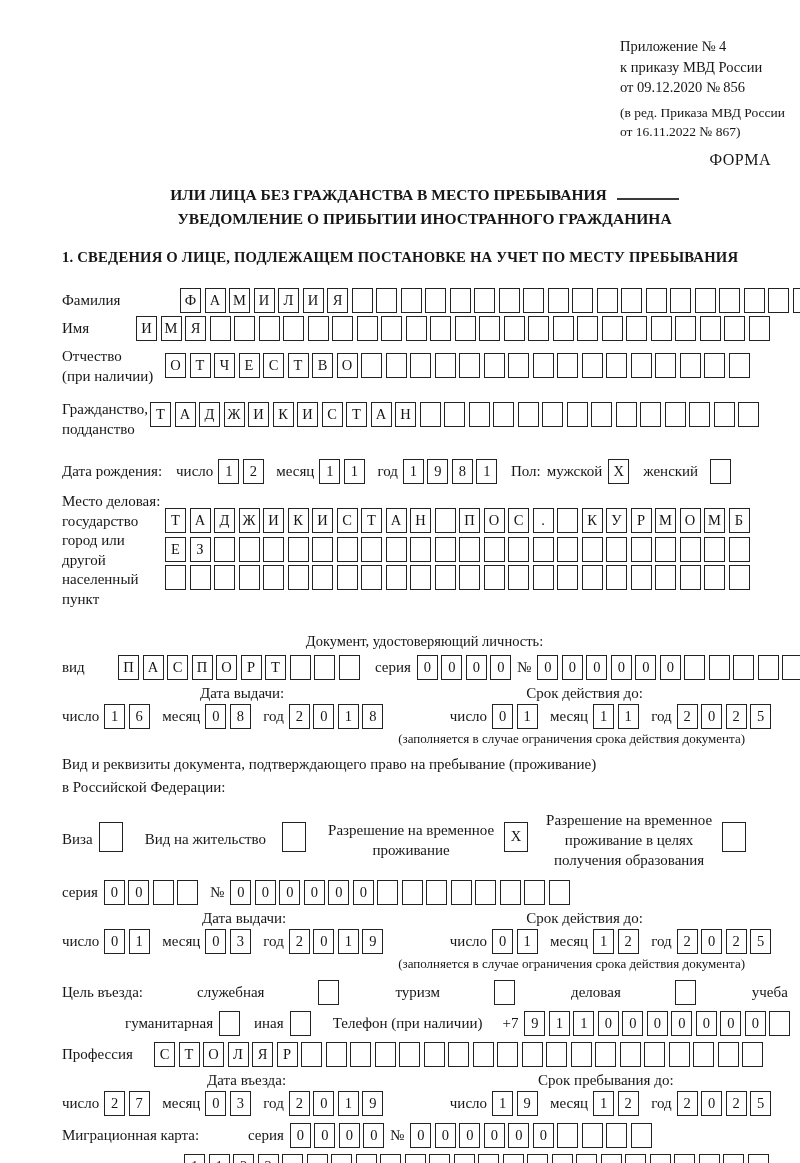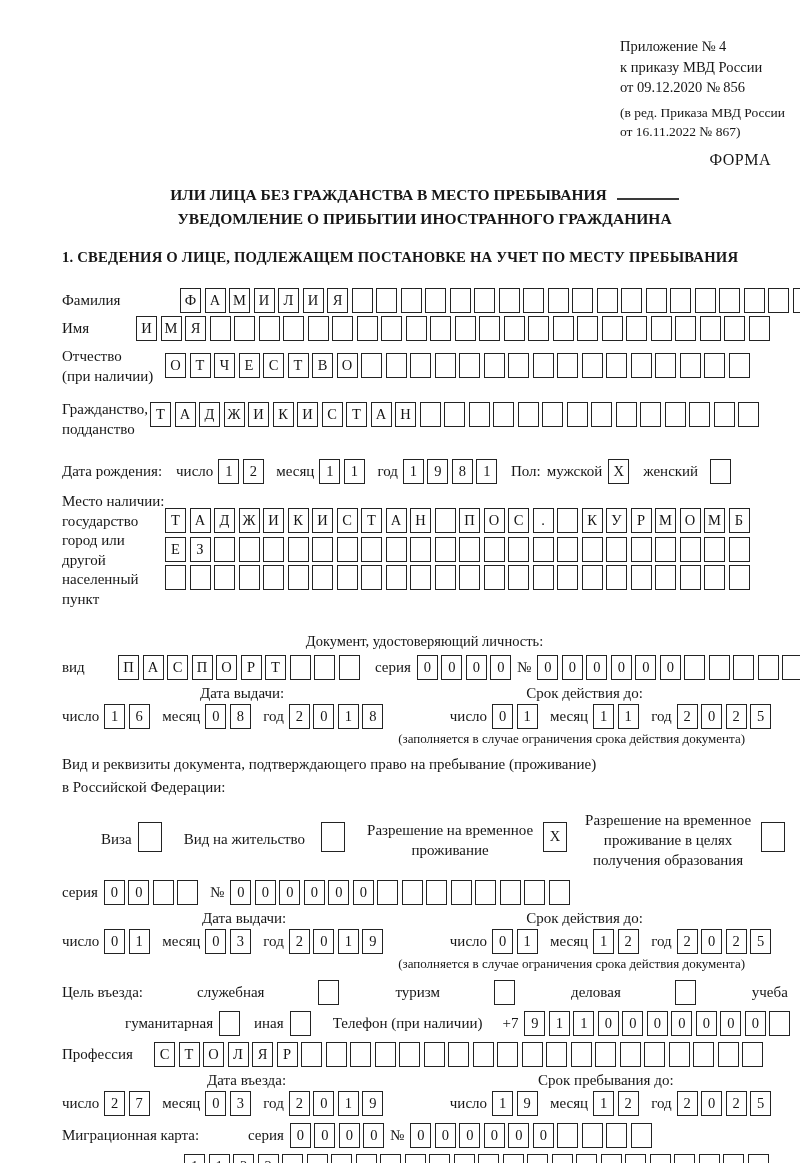--- a/index.html
+++ b/index.html
@@ -234,21 +234,21 @@
     </span>
     <span class="lbl ml10">Пол:</span>
     <span class="lbl">мужской</span>
     <span class="checkbox">X</span>
     <span class="lbl ml14">женский</span>
     <span class="checkbox ml6"></span>
   </div>
 
   <div class="row top mt5">
     <span class="lblcol w103">
-      <span style="margin-top:3px;">Место наличии:</span>
+      <span style="margin-top:3px;">Место деловая:</span>
       <span>государство</span>
       <span>город или другой</span>
       <span>населенный пункт</span>
     </span>
     <span class="stack">
       <span class="boxes">
           <span class="cell">Т</span>
           <span class="cell">А</span>
           <span class="cell">Д</span>
           <span class="cell">Ж</span>
@@ -414,21 +414,21 @@
     </div>
     <div class="note-right">(заполняется в случае ограничения срока действия документа)</div>
   </div>
 
   <div class="intro">
     <div>Вид и реквизиты документа, подтверждающего право на пребывание (проживание)</div>
     <div>в Российской Федерации:</div>
   </div>
 
   <div class="row top" style="margin-top:4px;">
-    <span class="lbl" style="margin-top:6px;margin-left:39px;">Виза</span>
+    <span class="lbl" style="margin-top:6px;">Виза</span>
     <span class="checkbox big"></span>
     <span class="lbl ml22" style="margin-top:6px;">Вид на жительство</span>
     <span class="checkbox big ml10"></span>
     <span class="opt-label ml22" style="margin-top:6px;">Разрешение на временное
 проживание</span>
     <span class="checkbox big ml10">X</span>
     <span class="opt-label ml18" style="margin-top:6px;">Разрешение на временное
 проживание в целях
 получения образования</span>
     <span class="checkbox big ml10"></span>

